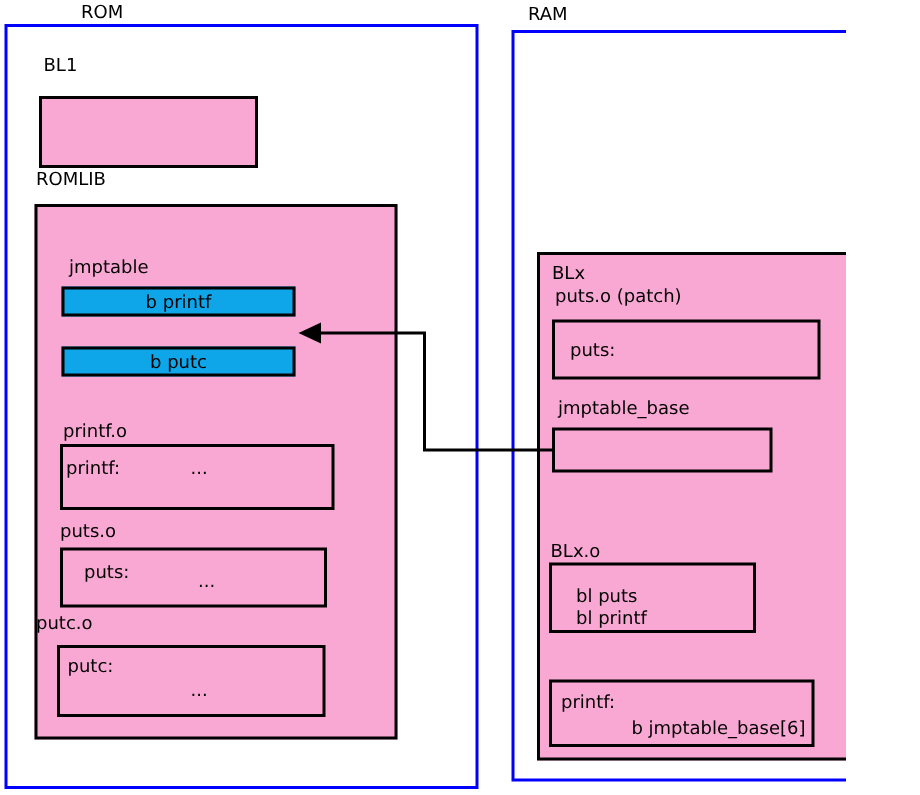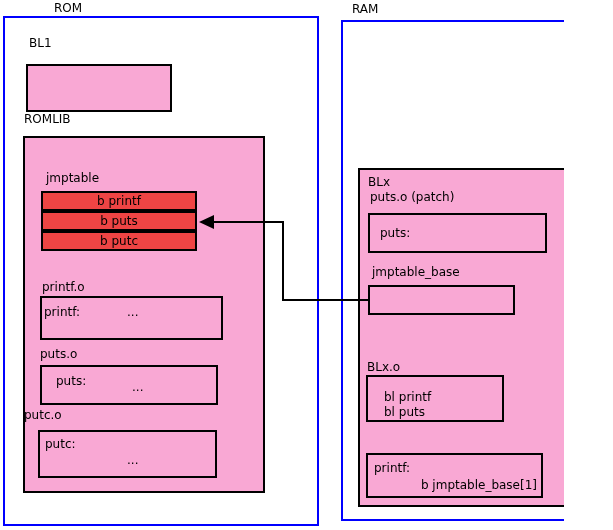--- a/index.html
+++ b/index.html
@@ -5,21 +5,21 @@
   html,body{margin:0;padding:0;background:#ffffff;}
   #canvas{
     position:relative;width:564px;height:530px;background:#ffffff;
     font-family:"DejaVu Sans","Liberation Sans",sans-serif;
     font-size:12px;color:#000;overflow:hidden;
   }
   .lbl{position:absolute;white-space:nowrap;line-height:14px;}
   .frame{position:absolute;border:2px solid #0000ff;box-sizing:border-box;background:transparent;}
   .bbox{position:absolute;border:2px solid #000;box-sizing:border-box;background:#f9a8d4;}
   .rowbox{position:absolute;left:41px;width:156px;height:20px;border:2px solid #000;
-          box-sizing:border-box;background:#ef4444;text-align:center;line-height:16px;}
+          box-sizing:border-box;background:#0ea5e9;text-align:center;line-height:16px;}
   .inner{position:absolute;white-space:nowrap;line-height:14px;}
   #rom-frame{left:3px;top:16px;width:316px;height:510px;}
   #ram-frame{left:341px;top:20px;width:269px;height:501px;}
   #rom-label{left:54px;top:1px;}
   #ram-label{left:352px;top:2px;}
   #bl1-label{left:29px;top:36px;}
   #bl1-box{left:26px;top:64px;width:146px;height:48px;}
   #romlib-label{left:24px;top:112px;}
   #romlib-box{left:23px;top:136px;width:242px;height:357px;}
   #jmptable-label{left:46px;top:171px;}
@@ -63,21 +63,20 @@
   <div class="frame" id="rom-frame"></div>
 
   <div class="lbl" id="bl1-label">BL1</div>
   <div class="bbox" id="bl1-box"></div>
 
   <div class="lbl" id="romlib-label">ROMLIB</div>
   <div class="bbox" id="romlib-box"></div>
 
   <div class="lbl" id="jmptable-label">jmptable</div>
   <div class="rowbox" id="jmprow-0">b printf</div>
-  <div class="rowbox" id="jmprow-1">b puts</div>
   <div class="rowbox" id="jmprow-2">b putc</div>
 
   <div class="lbl" id="printfo-label">printf.o</div>
   <div class="bbox" id="printfo-box">
     <span class="inner" id="printfo-sym">printf:</span>
     <span class="inner" id="printfo-dots">...</span>
   </div>
 
   <div class="lbl" id="putso-label">puts.o</div>
   <div class="bbox" id="putso-box">
@@ -100,27 +99,27 @@
   <div class="lbl" id="putspatch-label">puts.o (patch)</div>
   <div class="bbox" id="putspatch-box">
     <span class="inner" id="putspatch-sym">puts:</span>
   </div>
 
   <div class="lbl" id="jbase-label">jmptable_base</div>
   <div class="bbox" id="jbase-box"></div>
 
   <div class="lbl" id="blxo-label">BLx.o</div>
   <div class="bbox" id="blxo-box">
+    <div class="blxo-line">bl puts</div>
     <div class="blxo-line">bl printf</div>
-    <div class="blxo-line">bl puts</div>
   </div>
 
   <div class="bbox" id="wrapper-box">
     <span class="inner" id="wrapper-sym">printf:</span>
-    <span class="inner" id="wrapper-branch">b jmptable_base[1]</span>
+    <span class="inner" id="wrapper-branch">b jmptable_base[6]</span>
   </div>
 
   <svg id="arrow-svg" viewBox="0 0 613 530" xmlns="http://www.w3.org/2000/svg">
     <polyline points="368,300 283,300 283,222 212,222" fill="none" stroke="#000000" stroke-width="2"></polyline>
     <polygon points="199,222 214,215 214,229" fill="#000000" stroke="none"></polygon>
   </svg>
 
 </div>
 
 </body></html>

